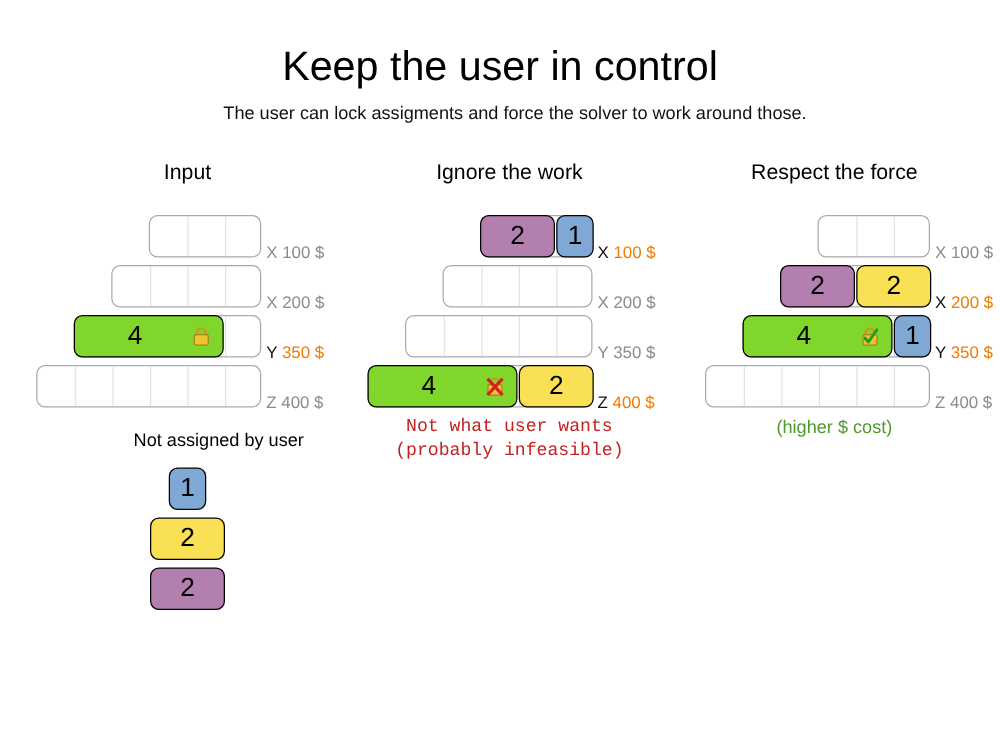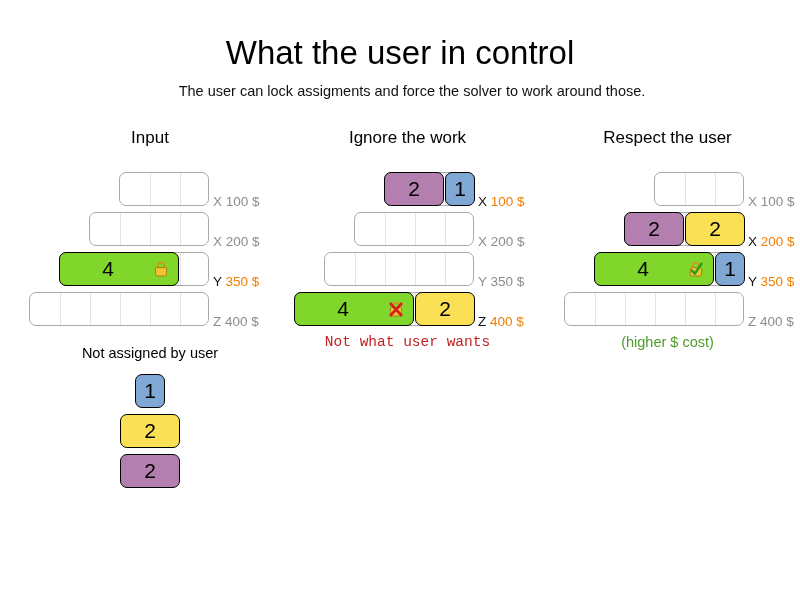--- a/index.html
+++ b/index.html
@@ -158,20 +158,21 @@
   .caption-green { color: #4d9b2a; }
 
   
   .pool-title {
     position: absolute;
     top: 0px;
     width: 100%;
     text-align: center;
     font-size: 14.5px;
     color: #000;
+    padding-left: 25px;
   }
   .pool-items {
     position: absolute;
     top: 26px;
     left: 0;
     width: 100%;
   }
   .pool-row {
     height: 40px;
     display: flex;
@@ -186,21 +187,21 @@
     display: flex;
     align-items: center;
     justify-content: center;
     font-size: 21px;
     color: #000;
   }
 </style>
 </head>
 <body>
 
-<h1 class="page-title">What the user in control</h1>
+<h1 class="page-title">Keep the user in control</h1>
 <p class="page-subtitle">The user can lock assigments and force the solver to work around those.</p>
 
 <div id="columns-host">
     <div class="column col-input" style="left: 0px; width: 300px;">
       <div class="column-title">Input</div>
       <div class="rows">
         <div class="row">
           <div class="track-wrap" style="left: 119px; width: 90px;">
             <div class="track" style="width: 90px;">
               <div class="sep" style="left: 30px;"></div>
@@ -319,24 +320,25 @@
               <div class="block block-yellow" style="width: 60px;">
                 <span class="num">2</span>
               </div>
             </div>
           </div>
           <div class="row-label active" style="left: 213px;"><span class="letter">Z</span><span class="cost"> 400 $</span></div>
         </div>
       </div>
       <div class="caption caption-red" style="top: 205px; font-family: Liberation Mono, monospace;">
         <div>Not what user wants</div>
+        <div>(probably infeasible)</div>
       </div>
     </div>
     <div class="column col-respect" style="left: 535px; width: 265px;">
-      <div class="column-title">Respect the user</div>
+      <div class="column-title">Respect the force</div>
       <div class="rows">
         <div class="row">
           <div class="track-wrap" style="left: 119px; width: 90px;">
             <div class="track" style="width: 90px;">
               <div class="sep" style="left: 30px;"></div>
               <div class="sep" style="left: 60px;"></div>
             </div>
           </div>
           <div class="row-label" style="left: 213px;"><span class="letter">X</span><span class="cost"> 100 $</span></div>
         </div>

